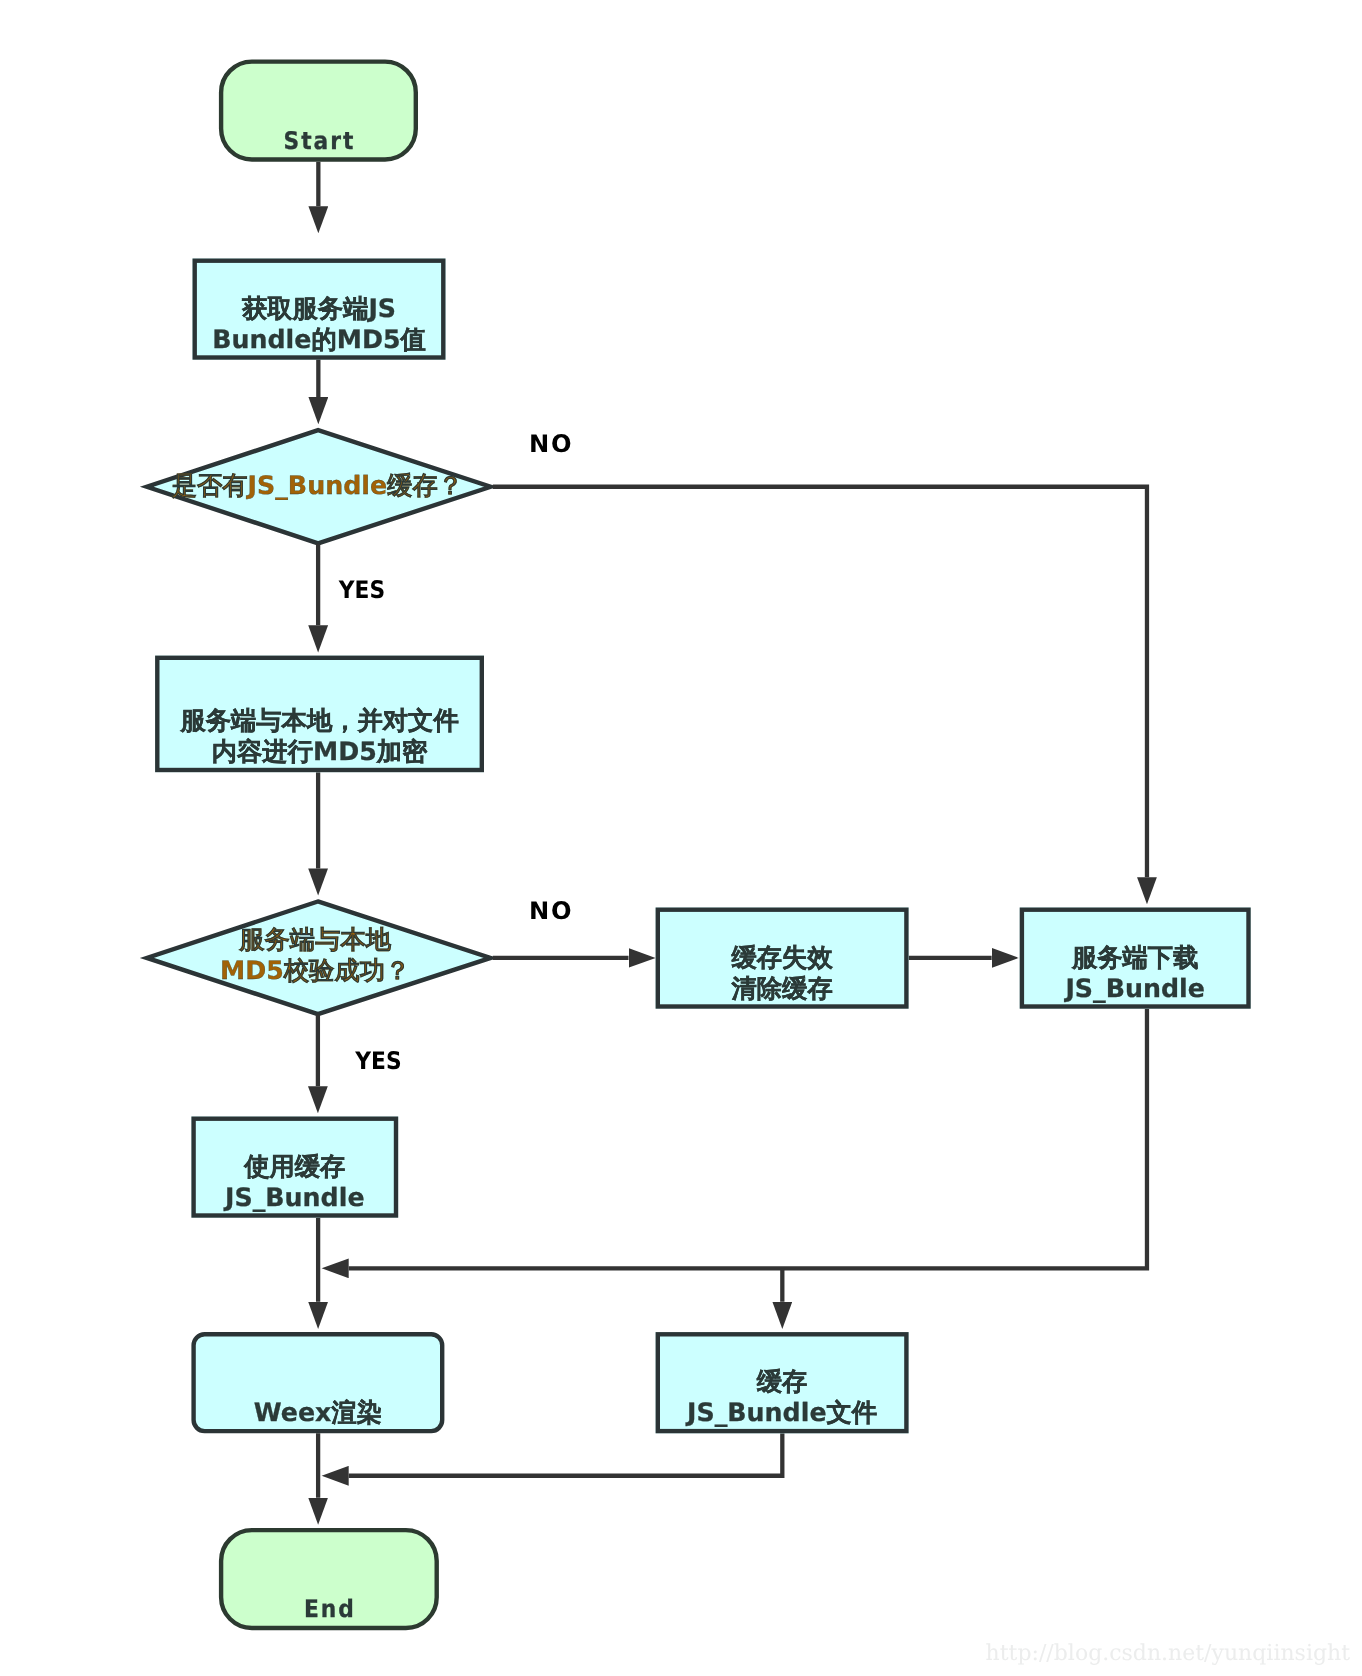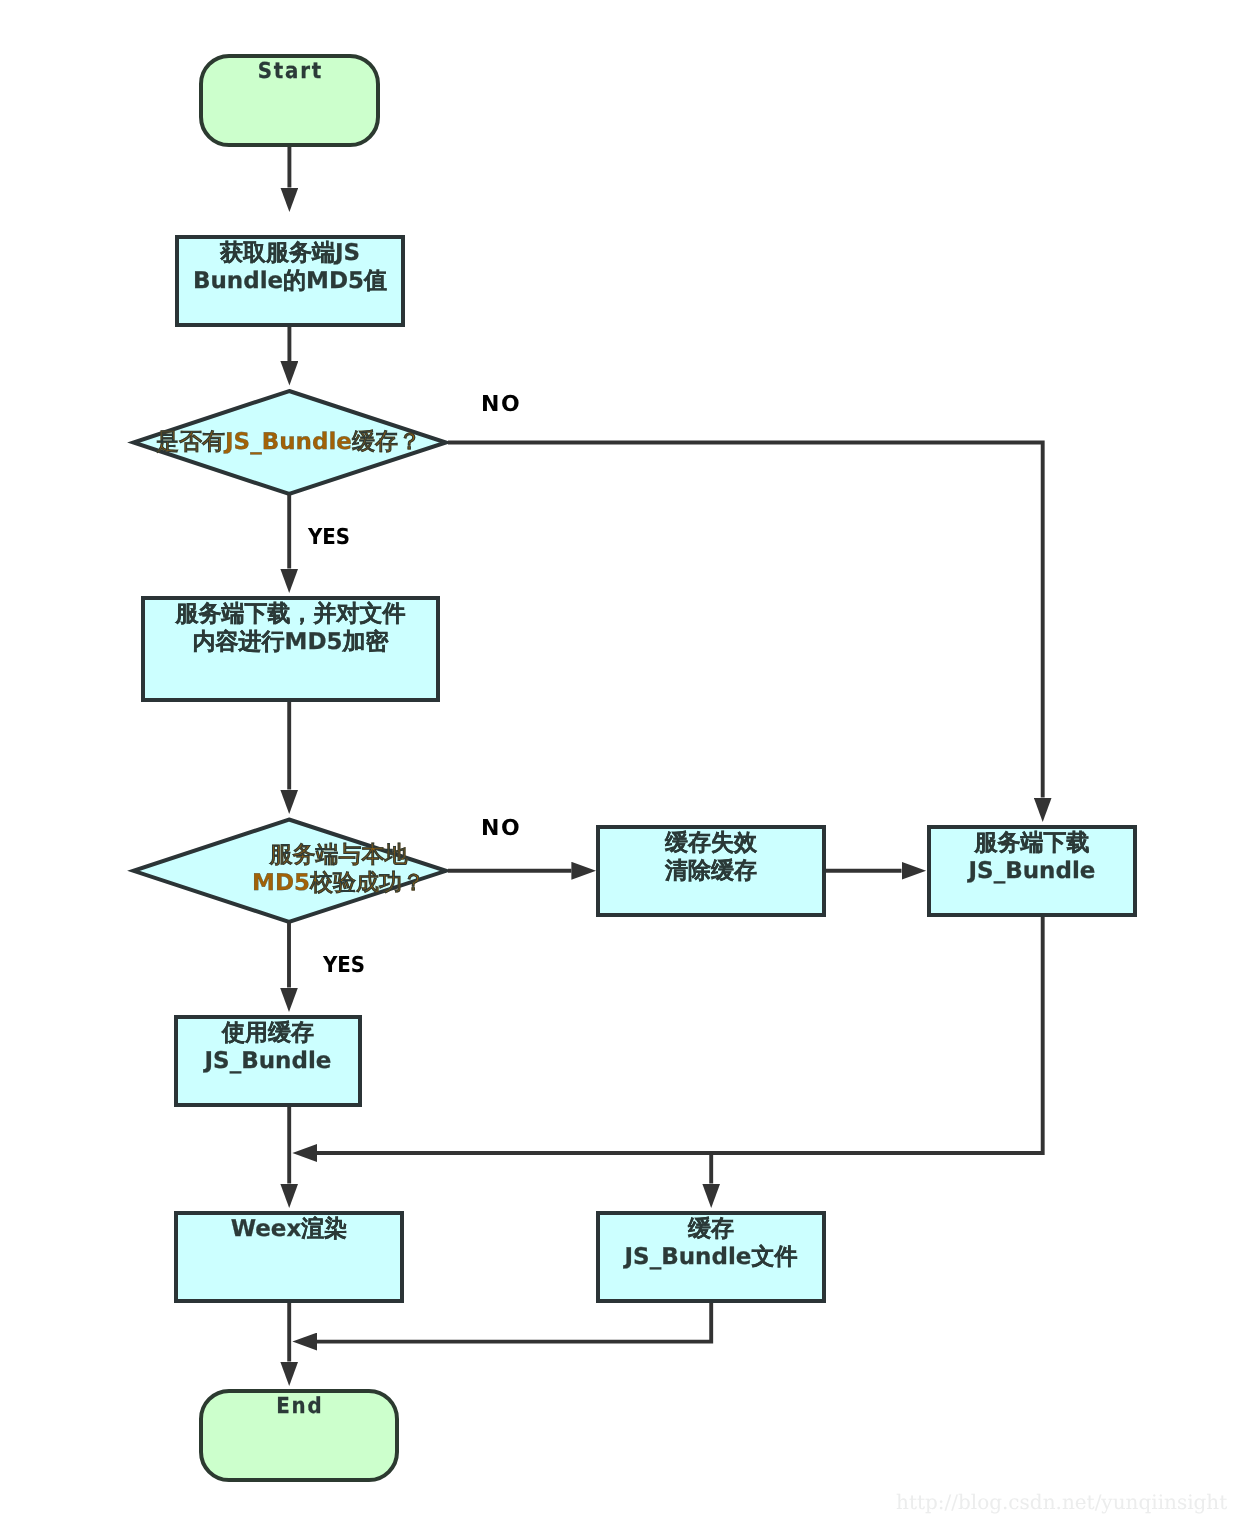--- a/index.html
+++ b/index.html
@@ -4,21 +4,21 @@
 <style>
   html,body{margin:0;padding:0;}
   *{-webkit-font-smoothing:antialiased;text-rendering:geometricPrecision;}
   body{width:1238px;height:1524px;background:#ffffff;
        font-family:"DejaVu Sans",sans-serif;}
   
   #stage{position:relative;width:1238px;height:1524px;overflow:hidden;
          background:#ffffff;filter:opacity(1);}
   #wires{position:absolute;left:0;top:0;width:1238px;height:1524px;}
   .node{position:absolute;box-sizing:border-box;display:flex;flex-direction:column;
-        align-items:center;justify-content:flex-start;text-align:center;
+        align-items:center;justify-content:flex-end;text-align:center;
         color:#2b3a38;font-weight:bold;line-height:28px;white-space:pre;
         -webkit-text-stroke:0.25px #2b3a38;}
   .term{background:#ccffcc;border:4px solid #2c3a30;border-radius:30px;
         font-size:22px;font-stretch:condensed;letter-spacing:1.8px;text-indent:1.8px;}
   .proc{background:#ccffff;border:4px solid #2b3436;font-size:23px;}
   .dec-label{position:absolute;display:flex;flex-direction:column;align-items:center;
              justify-content:center;text-align:center;color:#a16207;font-weight:bold;
              font-size:23px;line-height:28px;white-space:pre;
              -webkit-text-stroke:0.25px #2b3a38;}
   .edgelabel{position:absolute;color:#000000;font-weight:bold;font-size:22px;
@@ -66,45 +66,45 @@
   <div class="node proc" style="left:175px;top:215px;width:230px;height:92px;margin-top:20px;">
     <span>获取服务端JS
 Bundle的MD5值</span>
   </div>
 
   <div class="dec-label" style="left:132px;top:390px;width:313px;height:103px;">
     <span>是否有JS_Bundle缓存？</span>
   </div>
 
   <div class="node proc" style="left:141px;top:596px;width:299px;height:106px;">
-    <span>服务端下载，并对文件
+    <span>服务端与本地，并对文件
 内容进行MD5加密</span>
   </div>
 
-  <div class="dec-label" style="left:116px;top:819px;width:309px;height:100px;align-items:flex-end;">
+  <div class="dec-label" style="left:132px;top:819px;width:309px;height:100px;">
     <span>服务端与本地
 MD5校验成功？</span>
   </div>
 
   <div class="node proc" style="left:596px;top:825px;width:230px;height:92px;">
     <span>缓存失效
 清除缓存</span>
   </div>
 
   <div class="node proc" style="left:927px;top:825px;width:210px;height:92px;">
     <span>服务端下载
 JS_Bundle</span>
   </div>
 
   <div class="node proc" style="left:174px;top:1015px;width:188px;height:92px;">
     <span>使用缓存
 JS_Bundle</span>
   </div>
 
-  <div class="node proc" style="left:174px;top:1211px;width:230px;height:92px;">
+  <div class="node proc" style="left:174px;top:1211px;width:230px;height:92px;border-radius:12px;">
     <span>Weex渲染</span>
   </div>
 
   <div class="node proc" style="left:596px;top:1211px;width:230px;height:92px;">
     <span>缓存
 JS_Bundle文件</span>
   </div>
 
   <div class="node term" style="left:199px;top:1389px;width:200px;height:93px;">
     <span>End</span>

